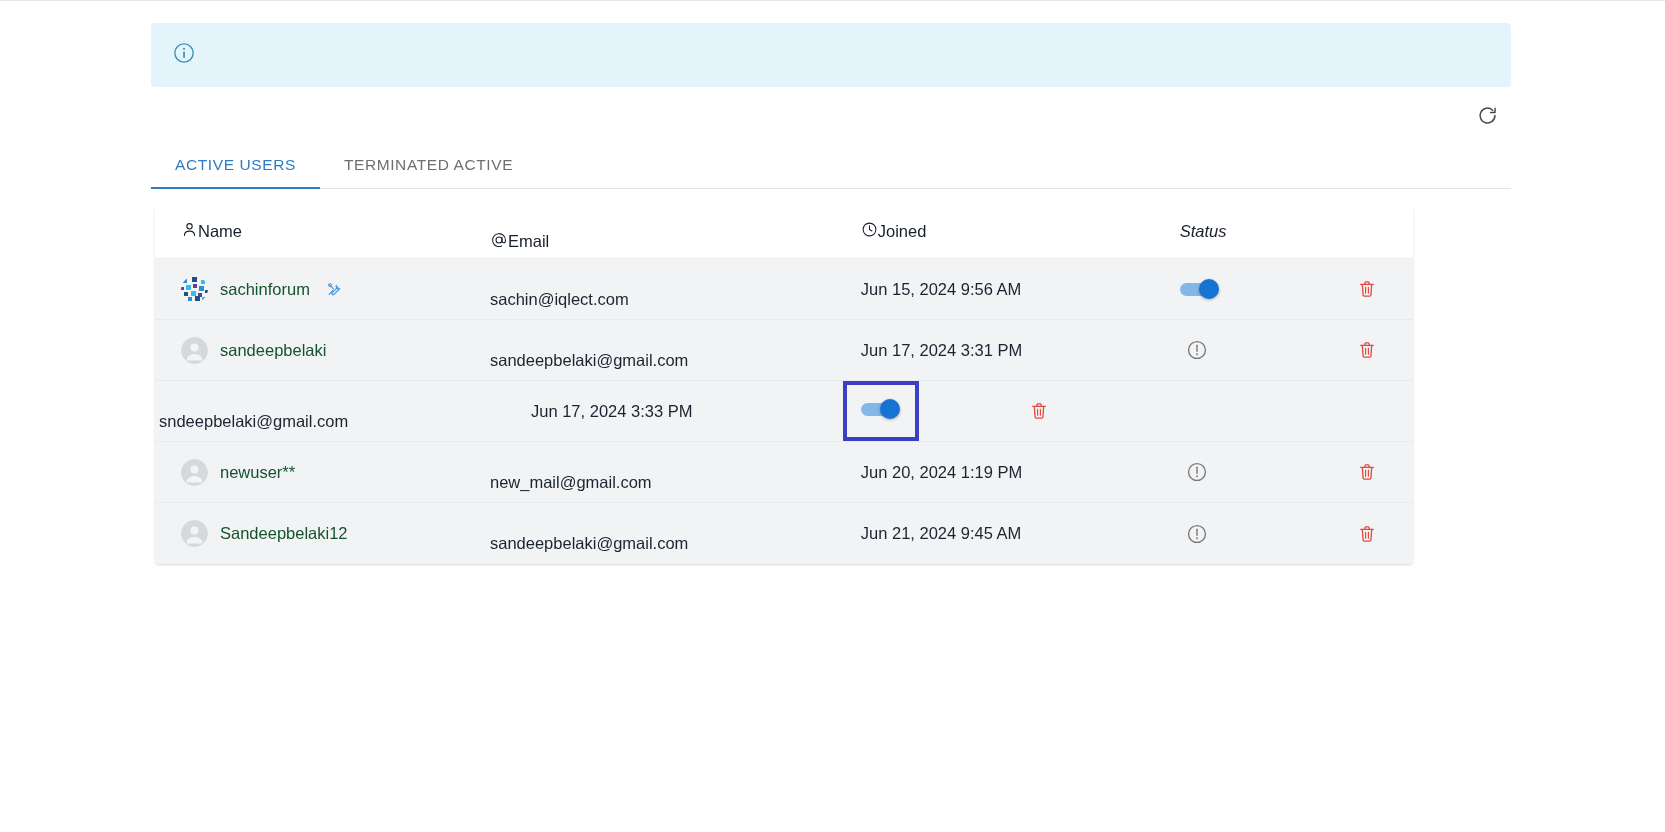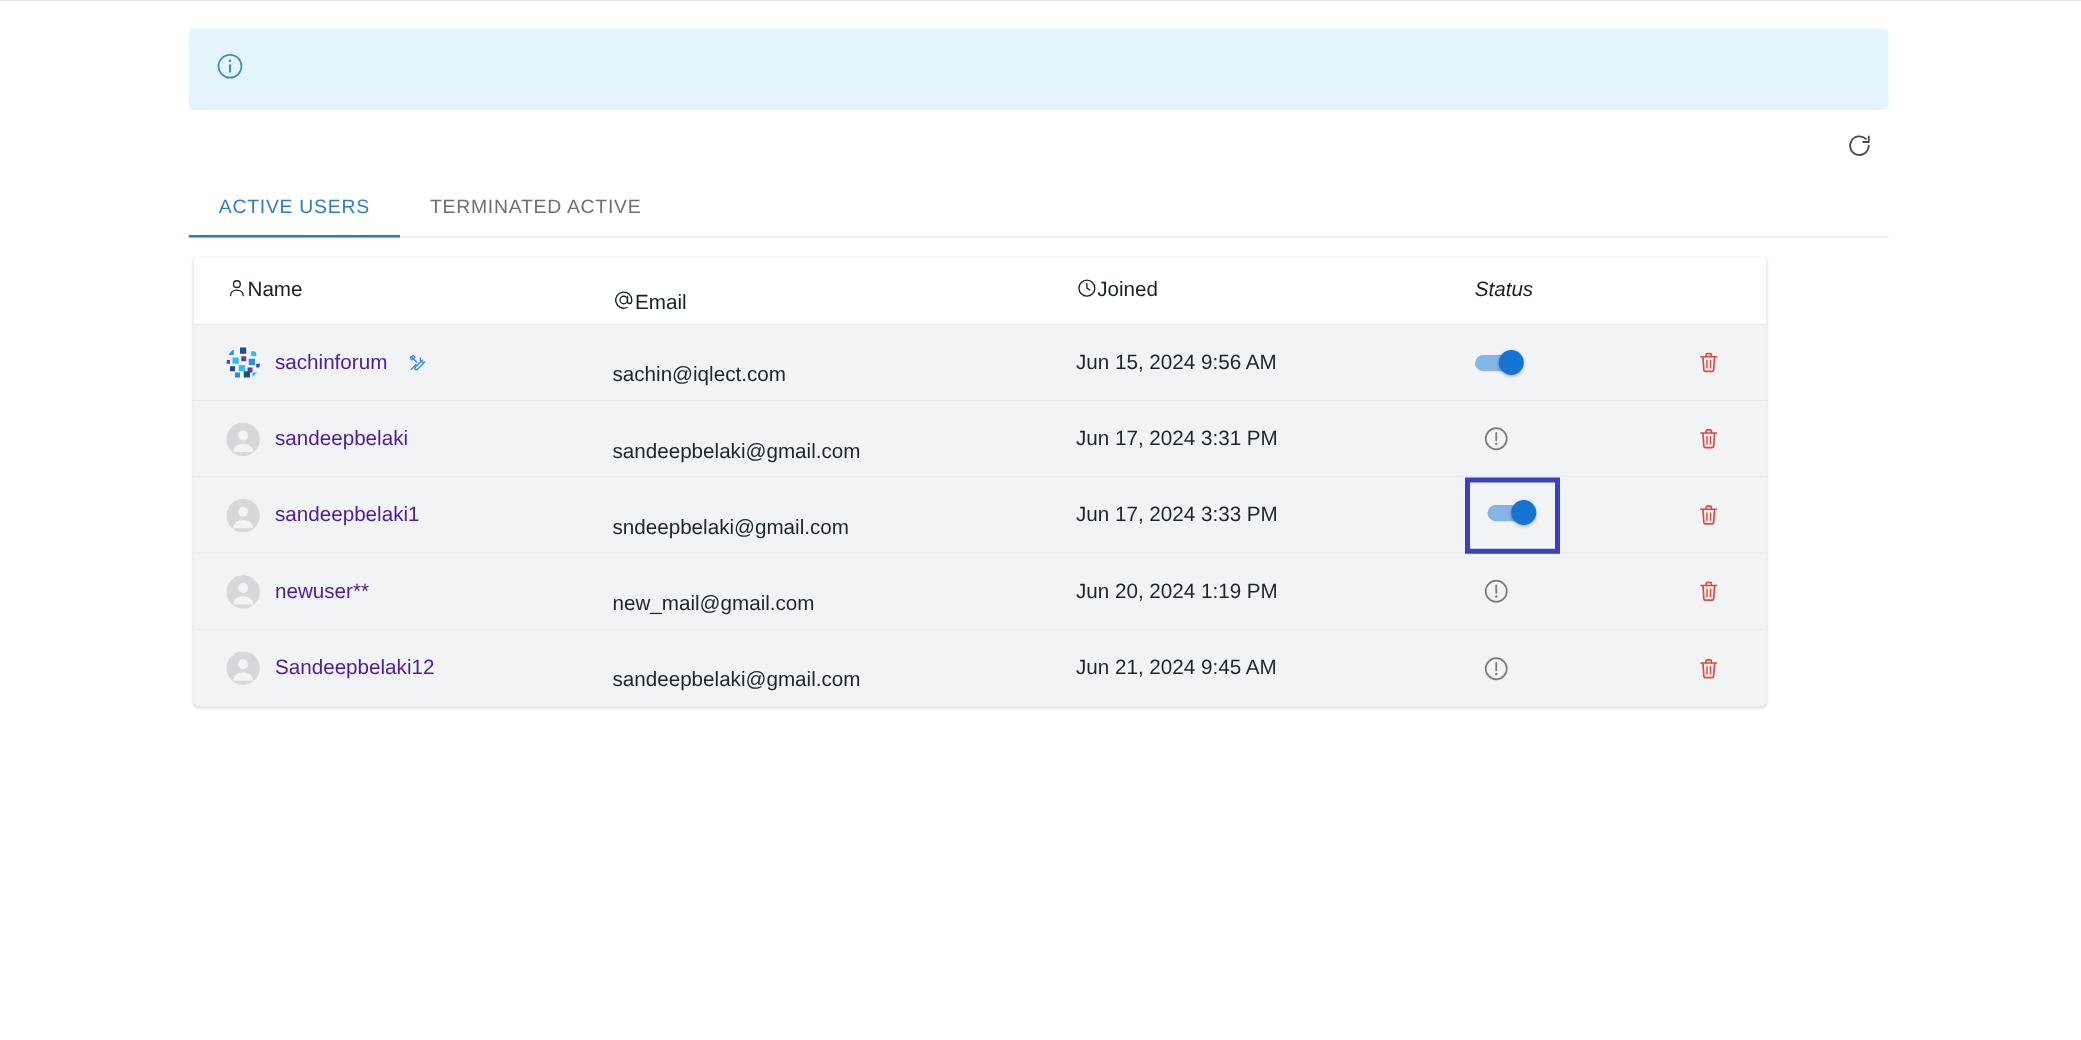--- a/index.html
+++ b/index.html
@@ -130,21 +130,21 @@
     padding: 0 4px;
   }
   .trow:last-child { border-bottom: none; }
   .td {
     display: flex;
     align-items: center;
     font-size: 16.5px;
     color: #1b2430;
   }
   .td.col-name { gap: 12px; }
-  .uname { color: #4c1d95; }
+  .uname { color: #14532d; }
 
   .avatar {
     width: 27px; height: 27px;
     border-radius: 50%;
     flex: 0 0 auto;
     overflow: hidden;
     display: block;
   }
 
   .status-cell {
@@ -362,30 +362,20 @@
               <path d="M4.5 6.5h15" stroke="#e04a3f" stroke-width="1.6" stroke-linecap="round"></path>
               <path d="M9.5 6.5V4.6c0-.6.5-1.1 1.1-1.1h2.8c.6 0 1.1.5 1.1 1.1v1.9" stroke="#e04a3f" stroke-width="1.6" stroke-linecap="round"></path>
               <path d="M6.4 6.5l.9 12.6c.05.8.7 1.4 1.5 1.4h6.4c.8 0 1.45-.6 1.5-1.4l.9-12.6" stroke="#e04a3f" stroke-width="1.6" stroke-linejoin="round"></path>
               <path d="M10.3 10v7M13.7 10v7" stroke="#e04a3f" stroke-width="1.4" stroke-linecap="round"></path>
             </svg>
           </span>
         </div>
       </div>
 
       <div class="trow">
-        <div class="td col-name">
-          <span class="avatar">
-            <svg width="27" height="27" viewBox="0 0 27 27">
-              <circle cx="13.5" cy="13.5" r="13.5" fill="#d6d8dc"></circle>
-              <circle cx="13.5" cy="10.4" r="4" fill="#f3f4f5"></circle>
-              <path d="M5.6 23.6c0-4.4 3.6-6.6 7.9-6.6s7.9 2.2 7.9 6.6" fill="#f3f4f5"></path>
-            </svg>
-          </span>
-          <span class="uname">sandeepbelaki1</span>
-        </div>
         <div class="td col-email">sndeepbelaki@gmail.com</div>
         <div class="td col-joined">Jun 17, 2024 3:33 PM</div>
         <div class="td col-status status-cell">
           <span class="toggle-highlight">
             <span class="toggle">
               <span class="track"></span>
               <span class="thumb"></span>
             </span>
           </span>
         </div>

